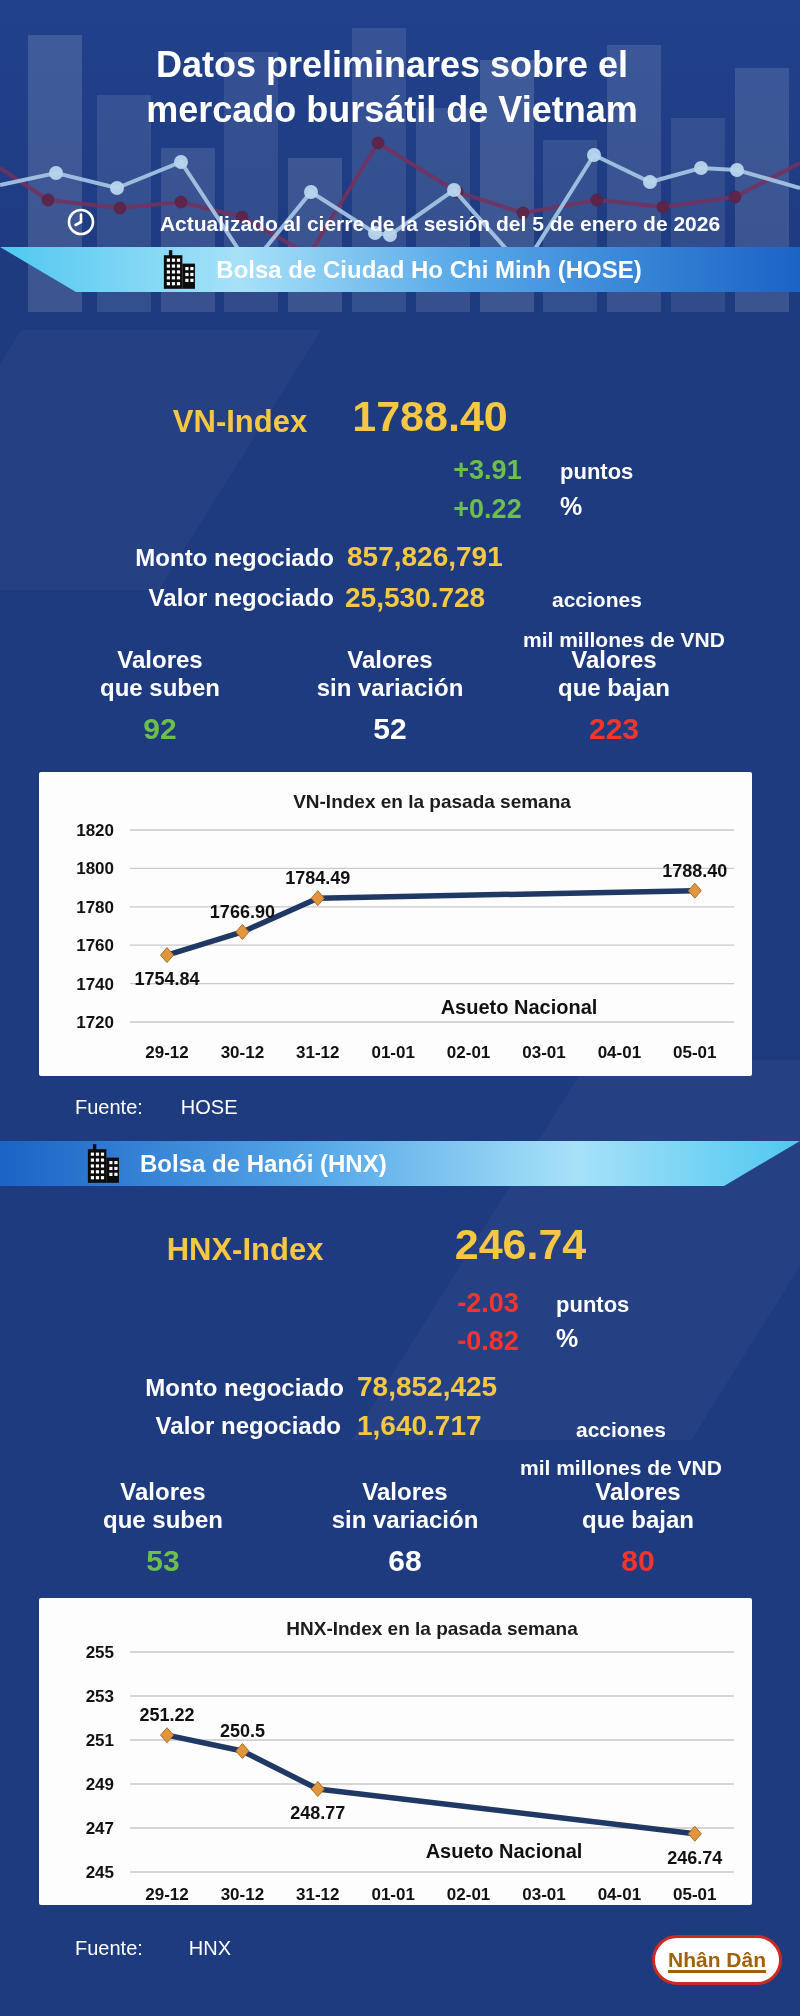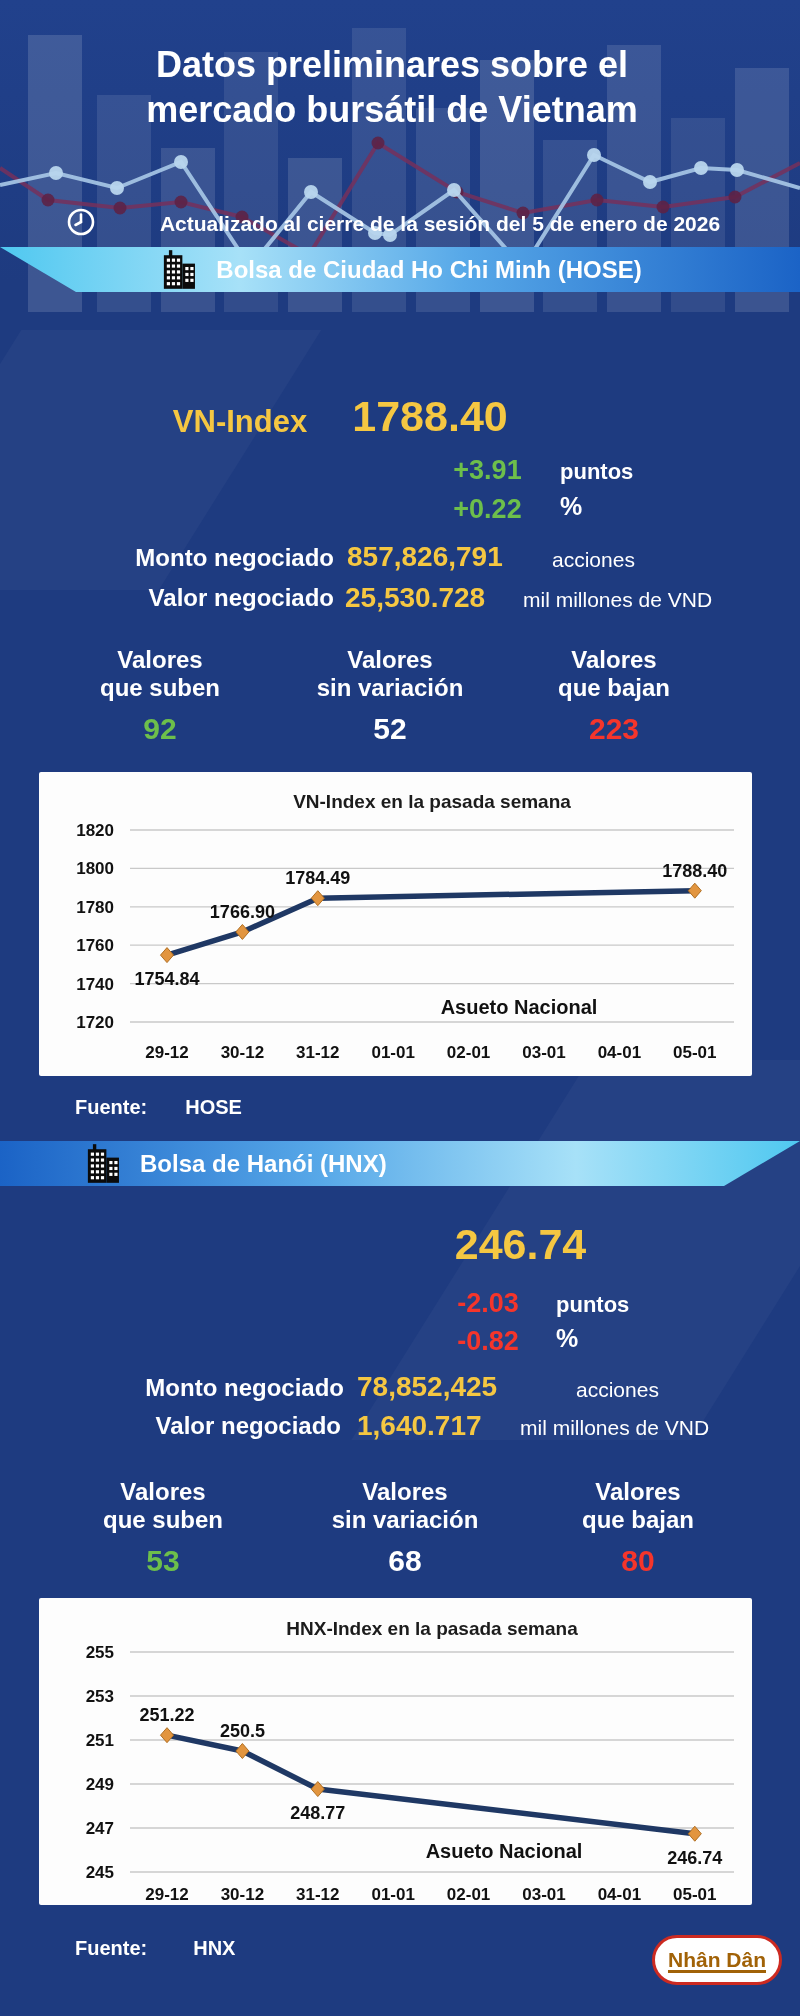--- a/index.html
+++ b/index.html
@@ -28,28 +28,28 @@
   .banner-hnx .banner-inner{justify-content:flex-start;padding-left:82px;}
   .banner-text{font-weight:bold;font-size:24px;color:#fff;margin-left:16px;white-space:nowrap;}
   
   .idx-label{font-weight:bold;font-size:31px;}
   .idx-value{font-weight:bold;font-size:43px;}
   .chg{font-weight:bold;font-size:27px;}
   .unit{font-weight:bold;font-size:22px;}
   .pct-unit{font-weight:bold;font-size:25px;}
   .row-label{font-weight:bold;font-size:24px;}
   .row-value{font-weight:bold;font-size:28px;}
-  .row-unit{font-weight:normal;font-size:21px;}
+  .row-unit{font-weight:bold;font-size:21px;margin-top:40px;}
   .mover{text-align:center;}
   .mover .l{font-weight:bold;font-size:24px;line-height:28px;}
   .mover .v{font-weight:bold;font-size:30px;margin-top:10px;}
   .card{background:#fdfdfd;border-radius:2px;}
   .card svg{display:block;width:100%;height:100%;}
   svg text{font-family:"Liberation Sans","DejaVu Sans",sans-serif;}
-  .fuente{display:flex;font-weight:bold;font-size:20px;color:#fff;gap:15px;}
+  .fuente{display:flex;font-weight:normal;font-size:20px;color:#fff;gap:15px;}
   .logo{left:652px;top:1935px;width:130px;height:50px;background:#fff;border:3px solid #cc2a21;
     border-radius:26px;display:flex;align-items:center;justify-content:center;box-sizing:border-box;}
   .logo span{color:#a16207;font-weight:bold;font-size:21px;text-decoration:underline;
     text-decoration-thickness:2.5px;text-underline-offset:3px;white-space:nowrap;}
 </style>
 </head>
 <body>
 
 <div id="poster">
 
@@ -248,20 +248,21 @@
           <rect x="32.5" y="27" width="3.8" height="3.8"></rect>
             <rect x="38.5" y="27" width="3.8" height="3.8"></rect>
           <rect x="32.5" y="34" width="3.8" height="3.8"></rect>
             <rect x="38.5" y="34" width="3.8" height="3.8"></rect>
         </g>
       </svg>
       <span class="banner-text">Bolsa de Hanói (HNX)</span>
     </div>
   </div>
 
+  <div class="abs idx-label yellow center" style="top:1232px;left:130px;width:230px;">HNX-Index</div>
   <div class="abs idx-value yellow center" style="top:1220px;left:418px;width:205px;">246.74</div>
   <div class="abs chg red center" style="top:1288px;left:428px;width:120px;">-2.03</div>
   <div class="abs unit" style="top:1292px;left:556px;">puntos</div>
   <div class="abs chg red center" style="top:1326px;left:428px;width:120px;">-0.82</div>
   <div class="abs pct-unit" style="top:1324px;left:556px;">%</div>
 
   <div class="abs row-label right" style="top:1374px;left:0;width:344px;">Monto negociado</div>
   <div class="abs row-value yellow" style="top:1371px;left:357px;">78,852,425</div>
   <div class="abs row-unit" style="top:1378px;left:576px;">acciones</div>
   <div class="abs row-label right" style="top:1412px;left:0;width:341px;">Valor negociado</div>

